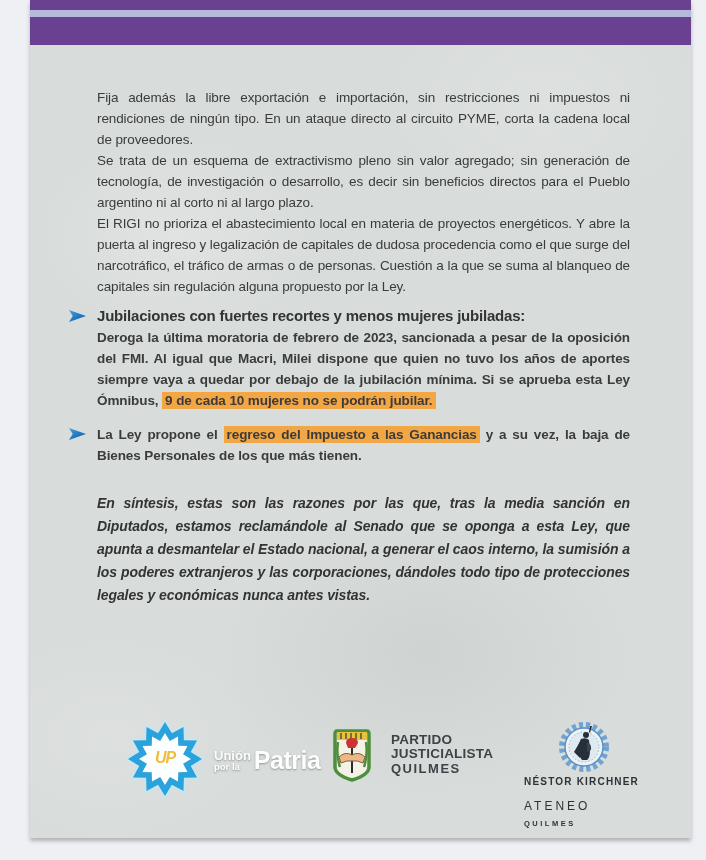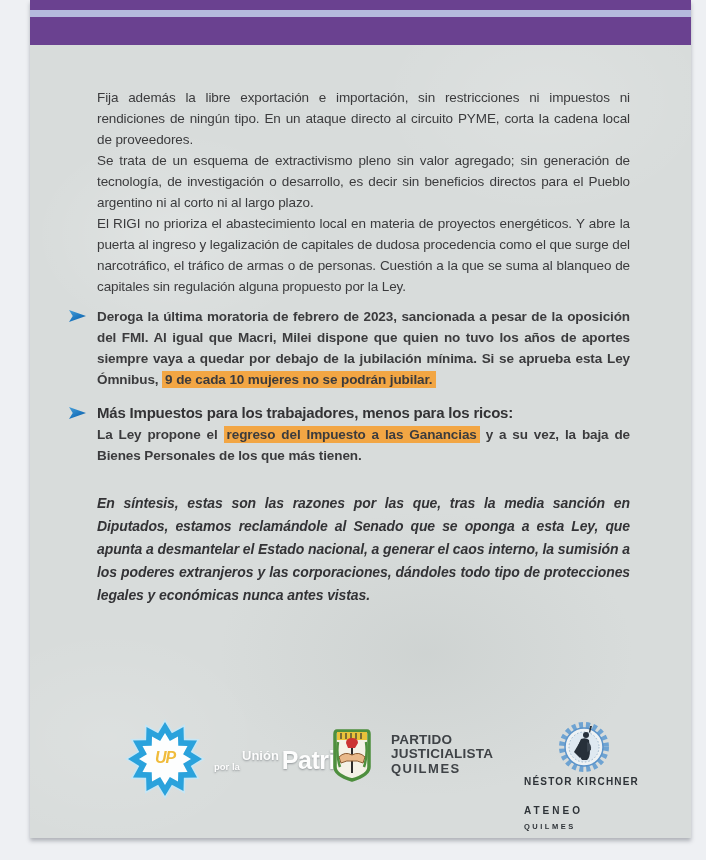--- a/index.html
+++ b/index.html
@@ -88,58 +88,58 @@
     position:absolute; inset:0; display:flex; align-items:center; justify-content:center;
     font-size:16px; font-weight:bold; font-style:italic; color:#f0bc3c;
     letter-spacing:-1px; padding-bottom:2px;
   }
   .up-text {
     position:absolute; left:184px; top:746px;
     display:flex; align-items:center; color:#fdfdfd;
     text-shadow:0 1px 2px rgba(90,95,100,0.55);
   }
   .up-text .small-stack { display:flex; flex-direction:column; line-height:11px; }
-  .up-text .u1 { font-size:13px; font-weight:bold;margin-left:28px; }
+  .up-text .u1 { font-size:13px; font-weight:bold; }
   .up-text .u2 { font-size:9.5px; font-weight:bold; }
   .up-text .patria { font-size:25px; font-weight:bold; margin-left:3px; letter-spacing:-0.5px; }
 
   .pj-logo { position:absolute; left:303px; top:727px; display:flex; gap:20px; }
   .pj-text { margin-top:6px; color:#3f4347; font-weight:bold; }
   .pj-text .l1 { font-size:13.5px; line-height:14px; letter-spacing:0.2px; }
   .pj-text .l2 { font-size:13.5px; line-height:14px; letter-spacing:0.2px; }
   .pj-text .l3 { font-size:13px; line-height:15px; letter-spacing:1.5px; }
 
   .ateneo-logo { position:absolute; left:494px; top:720px; width:120px; text-align:left; color:#2e3338; }
   .ateneo-text .l1 { font-size:10px; font-weight:bold; letter-spacing:1.2px; margin-top:2px; }
-  .ateneo-text .l2 { font-size:10px; font-weight:bold; letter-spacing:3px; margin-top:18px; }
+  .ateneo-text .l2 { font-size:12px; font-weight:normal; letter-spacing:3px; margin-top:12px; }
   .ateneo-text .l3 { font-size:7.5px; font-weight:bold; letter-spacing:2.5px; margin-top:6px; }
 </style>
 </head>
 <body>
 
 <div id="canvas">
   <div class="sheet">
 
     <div class="topbar">
       <div class="stripe"></div>
     </div>
 
     <div class="content">
       <p class="body-p first">Fija además la libre exportación e importación, sin restricciones ni impuestos ni rendiciones de ningún tipo. En un ataque directo al circuito PYME, corta la cadena local de proveedores.</p>
       <p class="body-p">Se trata de un esquema de extractivismo pleno sin valor agregado; sin generación de tecnología, de investigación o desarrollo, es decir sin beneficios directos para el Pueblo argentino ni al corto ni al largo plazo.</p>
       <p class="body-p">El RIGI no prioriza el abastecimiento local en materia de proyectos energéticos. Y abre la puerta al ingreso y legalización de capitales de dudosa procedencia como el que surge del narcotráfico, el tráfico de armas o de personas. Cuestión a la que se suma al blanqueo de capitales sin regulación alguna propuesto por la Ley.</p>
 
       <div class="bullet">
         <span class="bullet-arrow-icon"></span>
+        <div class="bullet-heading">Jubilaciones con fuertes recortes y menos mujeres jubiladas:</div>
         <p class="bullet-body"><span>Deroga la última moratoria de febrero de 2023, sancionada a pesar de la oposición del FMI. Al igual que Macri, Milei dispone que quien no tuvo los años de aportes siempre vaya a quedar por debajo de la jubilación mínima. Si se aprueba esta Ley Ómnibus, </span><span class="hl">9 de cada 10 mujeres no se podrán jubilar.</span><span></span></p>
       </div>
 
       <div class="bullet second">
         <span class="bullet-arrow-icon"></span>
-        <div class="bullet-heading">Más Impuestos para los trabajadores, menos para los ricos:</div>
         <p class="bullet-body"><span>La Ley propone el </span><span class="hl">regreso del Impuesto a las Ganancias</span><span> y a su vez, la baja de Bienes Personales de los que más tienen.</span></p>
       </div>
 
       <p class="summary">En síntesis, estas son las razones por las que, tras la media sanción en Diputados, estamos reclamándole al Senado que se oponga a esta Ley, que apunta a desmantelar el Estado nacional, a generar el caos interno, la sumisión a los poderes extranjeros y las corporaciones, dándoles todo tipo de protecciones legales y económicas nunca antes vistas.</p>
     </div>
 
     <div class="up-logo">
       <div class="star halo"></div>
       <div class="star blue"></div>
       <div class="star white"></div>

